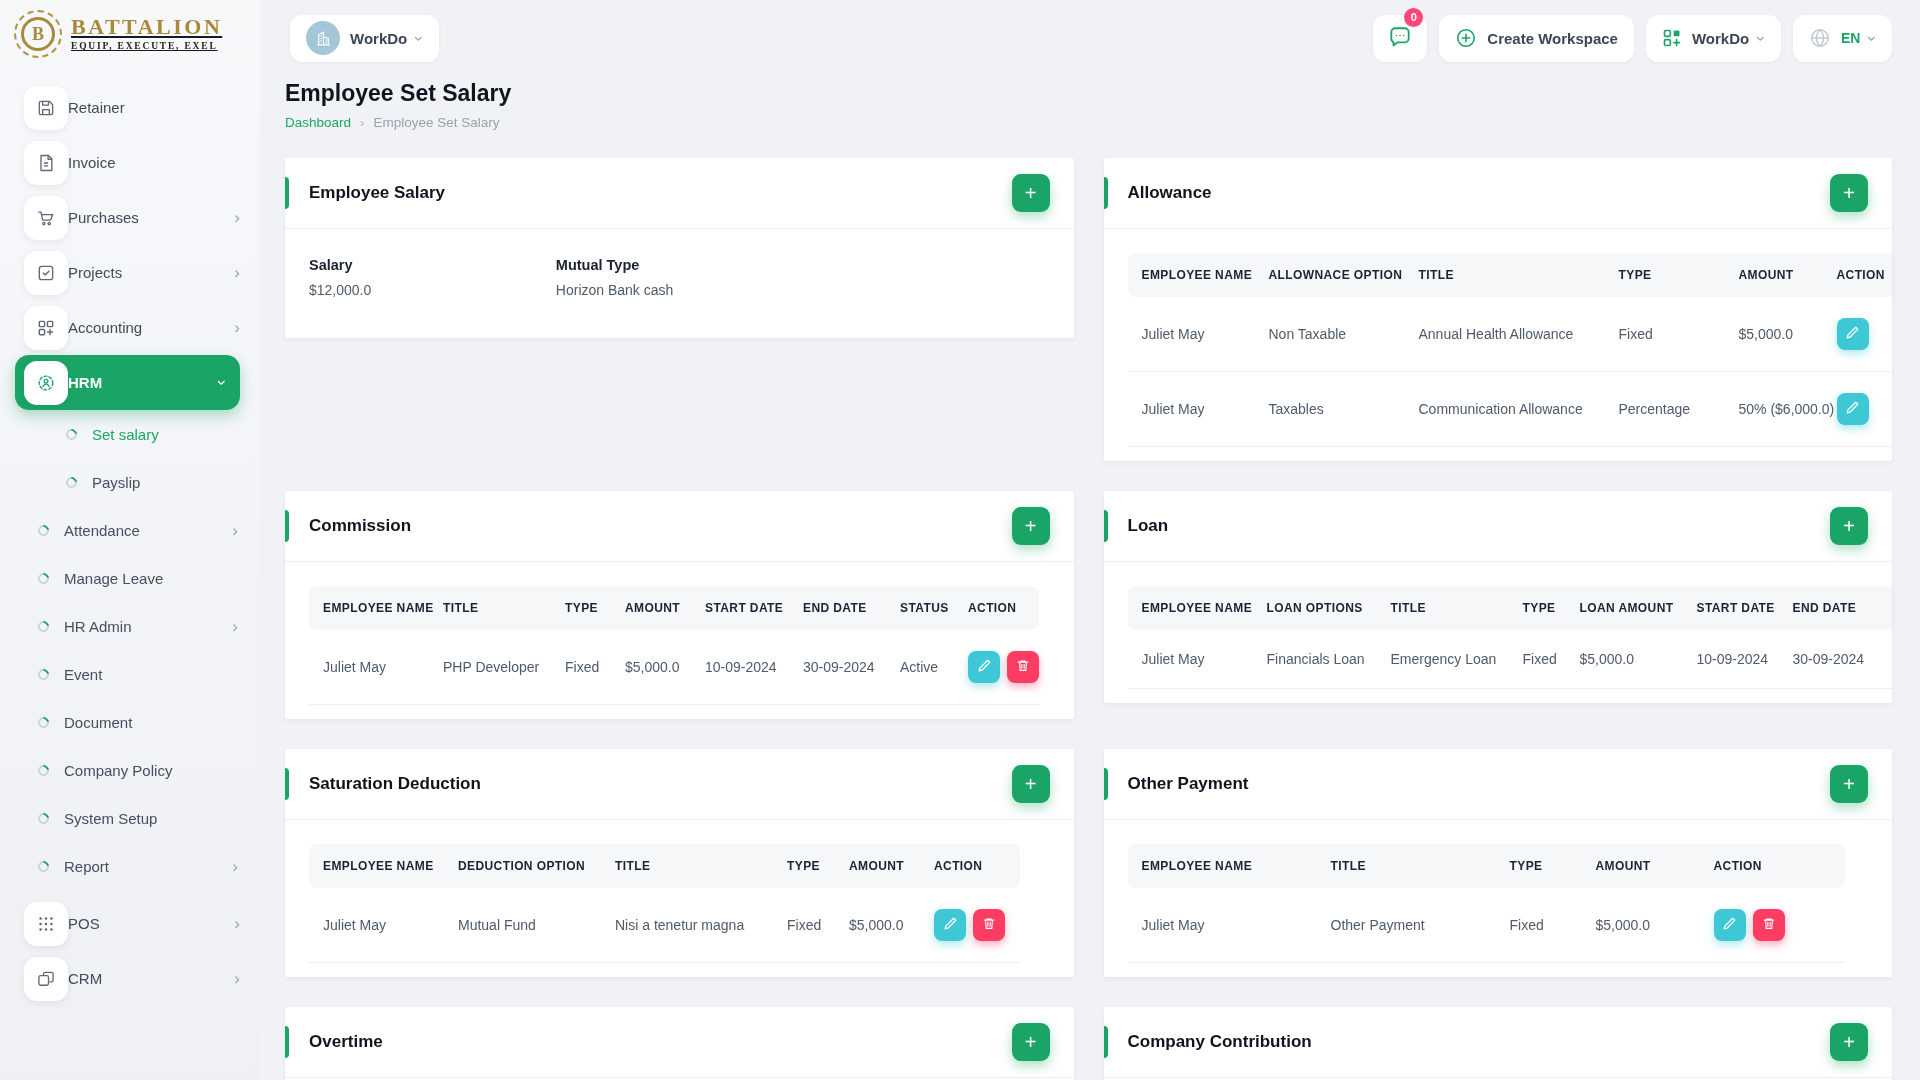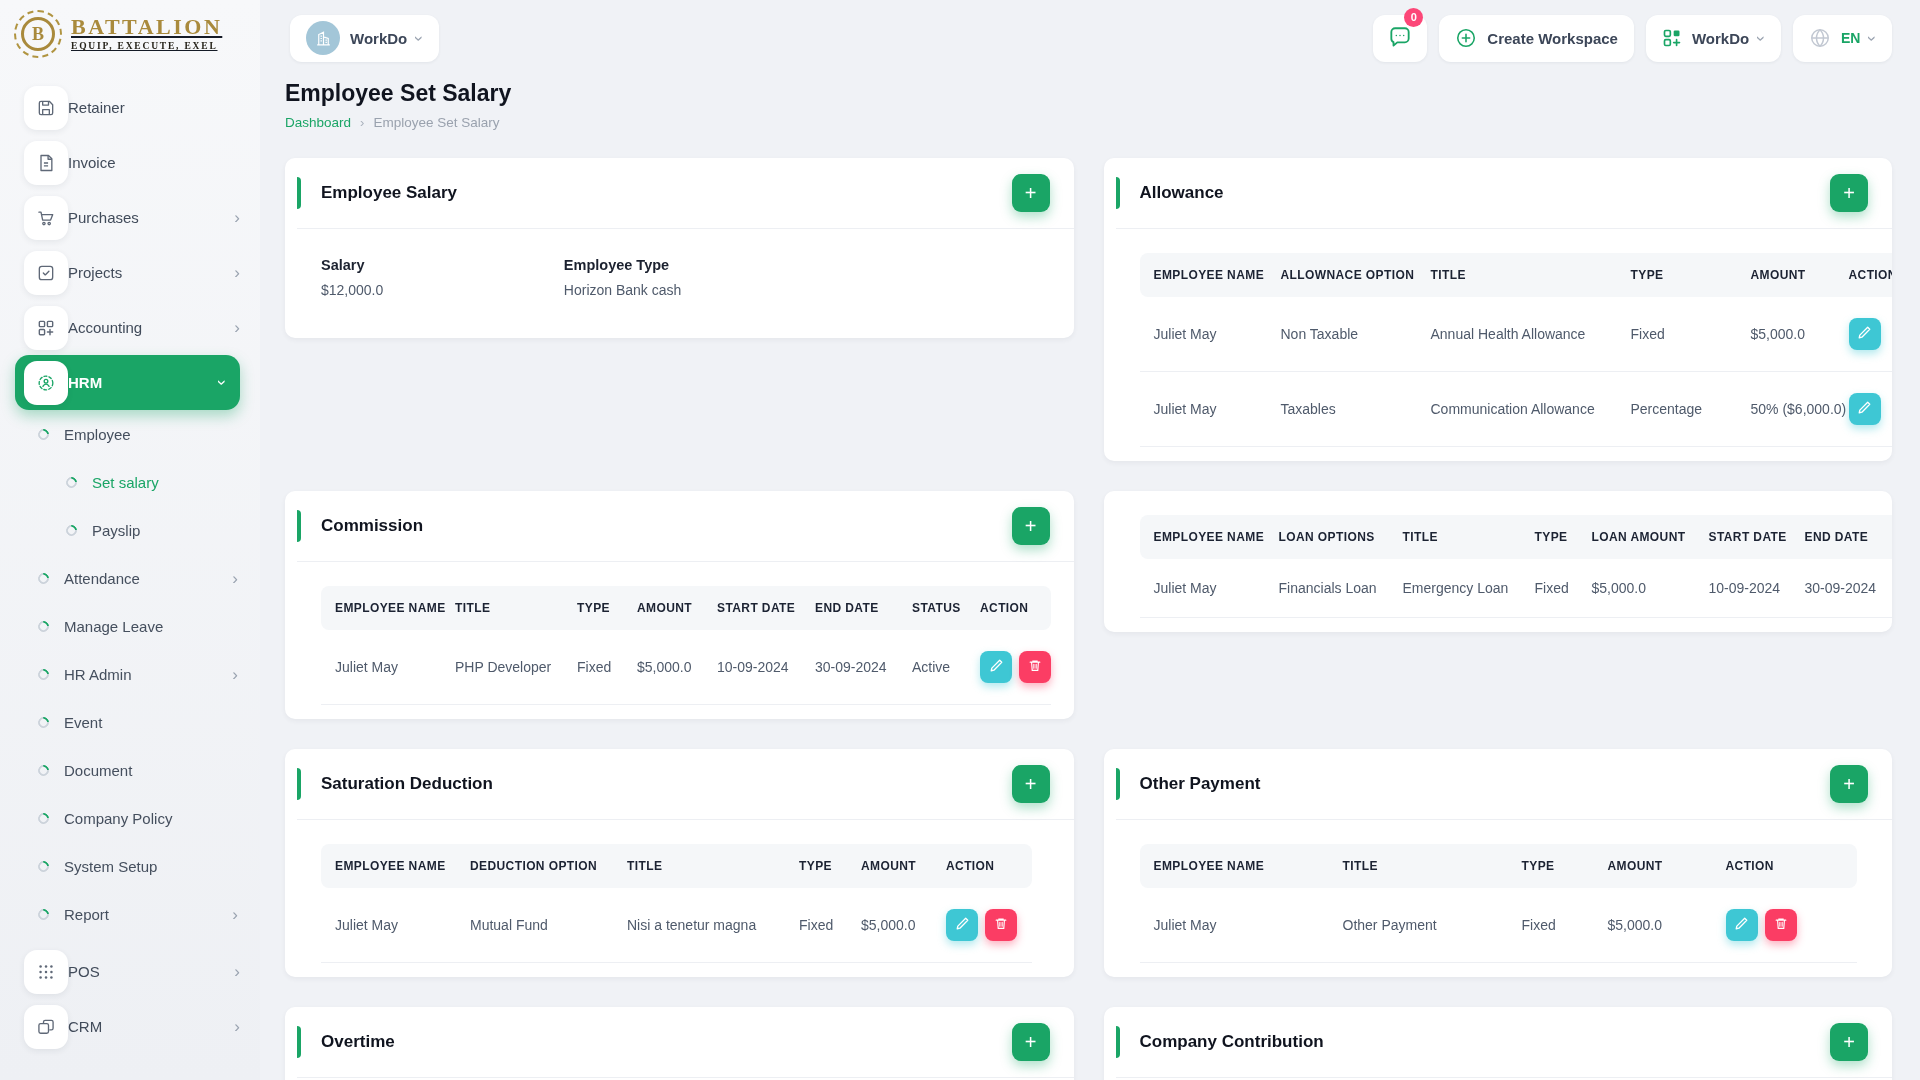--- a/index.html
+++ b/index.html
@@ -51,21 +51,21 @@
   .lang-code{font-size:14px;font-weight:bold;color:var(--accent);}
 
   .content{flex:1;overflow:hidden;padding:12px 28px 0 25px;}
   .page-title{font-size:23px;font-weight:bold;color:#10141f;}
   .breadcrumb{display:flex;align-items:center;gap:9px;margin-top:8px;font-size:13.5px;}
   .bc-link{color:var(--accent);cursor:pointer;}
   .bc-sep{color:#aab2bd;font-size:13px;}
   .bc-current{color:#9aa2ae;}
 
   .grid{margin-top:28px;display:grid;grid-template-columns:1fr 1fr;gap:30px;align-items:start;}
-  .card{background:var(--card);border-radius:10px;box-shadow:0 2px 5px rgba(45,55,75,.06);overflow:hidden;padding-left:12px;}
+  .card{background:var(--card);border-radius:2px;box-shadow:0 2px 5px rgba(45,55,75,.06);overflow:hidden;}
   .card-header{position:relative;display:flex;align-items:center;justify-content:space-between;padding:16px 24px;min-height:70px;border-bottom:1px solid var(--line);}
   .card-header::before{content:"";position:absolute;left:0;top:19px;width:4px;height:32px;background:var(--accent);border-radius:0 4px 4px 0;}
   .card-title{font-size:17px;font-weight:bold;color:#10141f;}
   .add-btn{width:38px;height:38px;border-radius:9px;border:none;background:var(--accent);color:#fff;cursor:pointer;box-shadow:0 5px 12px rgba(26,165,102,.35);font-size:0;}
   .add-btn::before{content:"+";font-size:20px;font-weight:400;color:#fff;}
 
   .fields{display:grid;grid-template-columns:1fr 1fr 1fr;padding:28px 24px 40px;}
   .f-label{font-size:14.5px;font-weight:bold;color:#1c2230;margin-bottom:9px;}
   .f-value{font-size:14px;color:var(--cell);}
 
@@ -151,24 +151,20 @@
           <span class="icon-box">
             <svg width="20" height="20" viewBox="0 0 24 24" fill="none" stroke="currentColor" stroke-width="1.6" stroke-linecap="round">
               <circle cx="12" cy="12" r="8.2" stroke-dasharray="3.4 2.6"></circle>
               <circle cx="12" cy="9.8" r="2.2"></circle>
               <path d="M8.3 16c.9-1.8 2.1-2.7 3.7-2.7s2.8.9 3.7 2.7"></path>
             </svg>
           </span>
           <span class="nav-label">HRM</span>
           <span class="chev down"></span>
         </div>
-        <div class="nav-sub">
-          <span class="bullet"></span>
-          <span class="nav-label">Employee</span>
-        </div>
         <div class="nav-sub lvl2 active">
           <span class="bullet"></span>
           <span class="nav-label">Set salary</span>
         </div>
         <div class="nav-sub lvl2">
           <span class="bullet"></span>
           <span class="nav-label">Payslip</span>
         </div>
         <div class="nav-sub">
           <span class="bullet"></span>
@@ -312,21 +308,21 @@
           <div class="card-header">
             <span class="card-title">Employee Salary</span>
             <button class="add-btn"></button>
           </div>
           <div class="fields">
               <div class="field">
                 <div class="f-label">Salary</div>
                 <div class="f-value">$12,000.0</div>
               </div>
               <div class="field">
-                <div class="f-label">Employee Type</div>
+                <div class="f-label">Mutual Type</div>
                 <div class="f-value">Horizon Bank cash</div>
               </div>
             </div>
         </section>
 
         <section class="card">
           <div class="card-header">
             <span class="card-title">Allowance</span>
             <button class="add-btn"></button>
           </div>
@@ -427,20 +423,24 @@
                             <path d="M2.5 4.2h11M5.6 4.2V2.9h4.8v1.3M4.1 4.2l.7 9.3h6.4l.7-9.3M6.7 6.6v4.6M9.3 6.6v4.6"></path>
                           </svg></span>
                       </button></td>
                   </tr>
                 </tbody>
               </table>
           </div>
         </section>
 
         <section class="card">
+          <div class="card-header">
+            <span class="card-title">Loan</span>
+            <button class="add-btn"></button>
+          </div>
           <div class="tbl-wrap">
             <table style="width: 771px;">
                 <colgroup>
                   <col style="width:125px">
                   <col style="width:124px">
                   <col style="width:132px">
                   <col style="width:57px">
                   <col style="width:117px">
                   <col style="width:96px">
                   <col style="width:120px">

